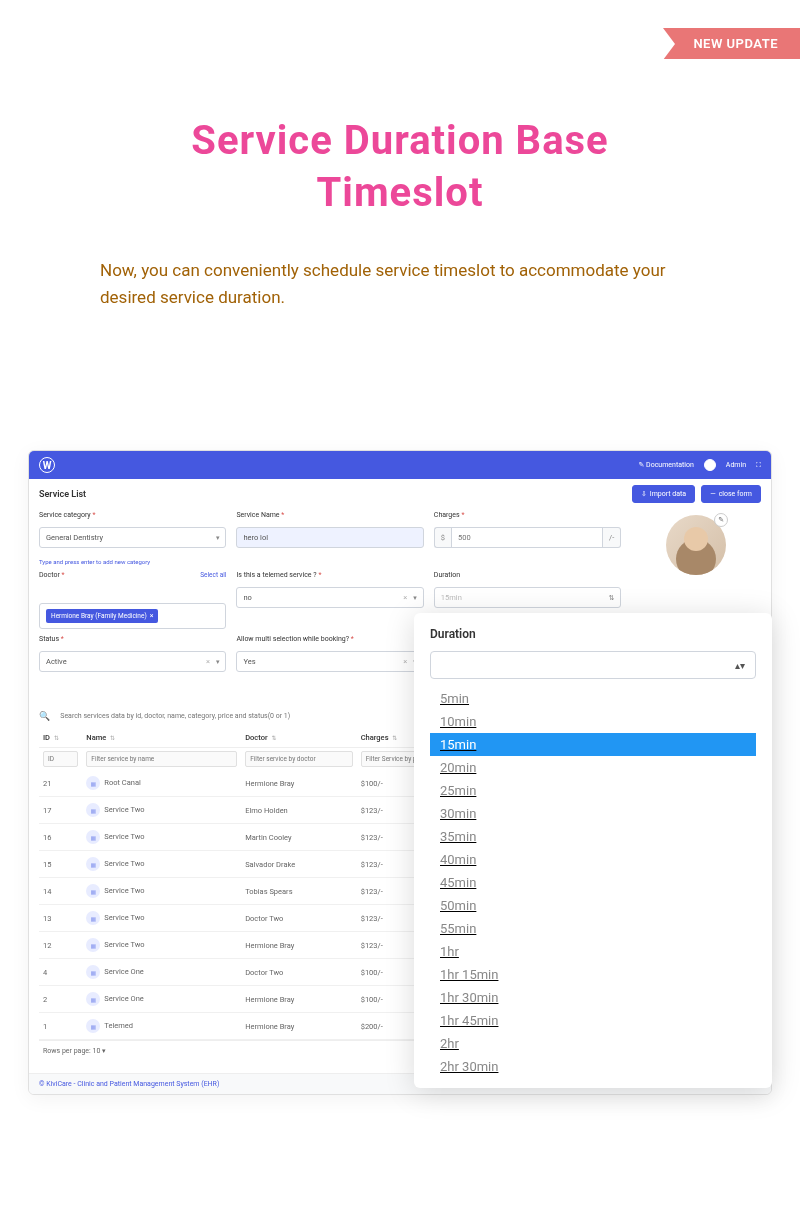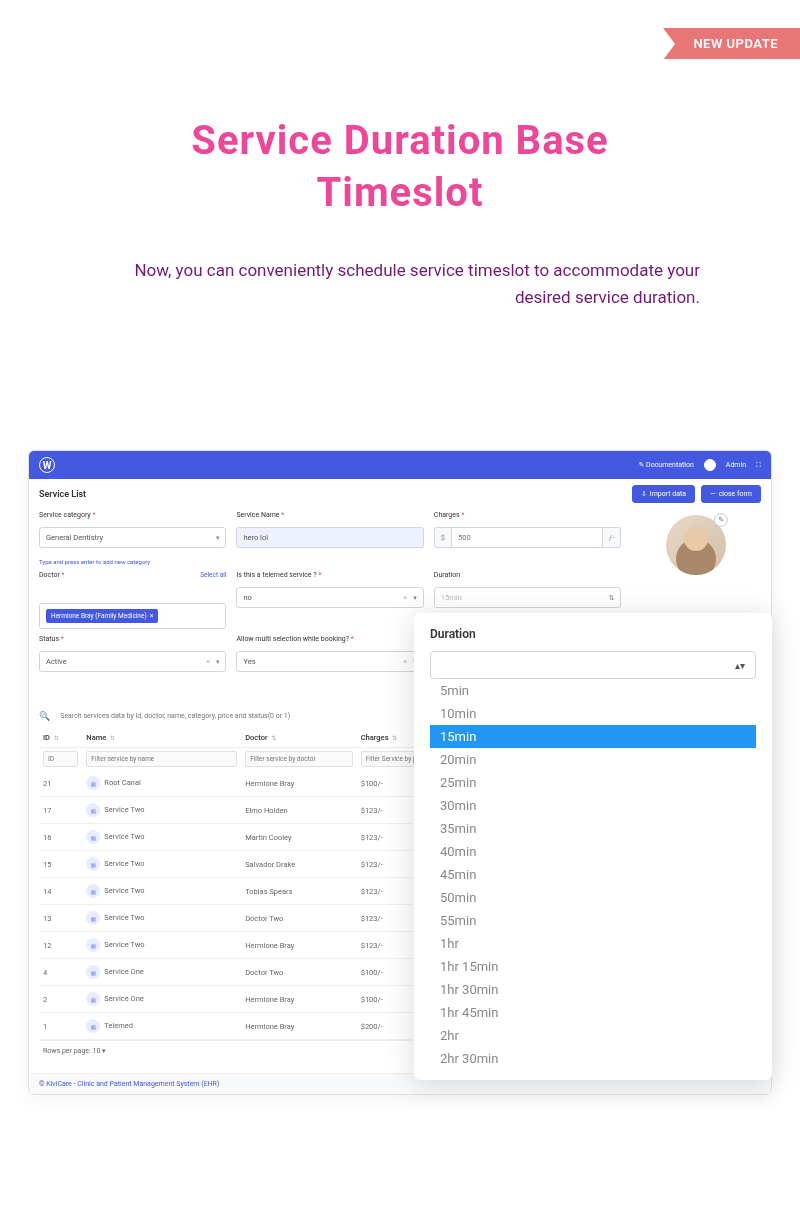--- a/index.html
+++ b/index.html
@@ -1,20 +1,20 @@
 <!DOCTYPE html>
 <html><head>
 <meta charset="utf-8">
 <style>
 * { box-sizing: border-box; margin: 0; padding: 0; font-family: -apple-system, BlinkMacSystemFont, 'Segoe UI', Roboto, sans-serif; }
 body { background: #fff; width: 800px; height: 1230px; position: relative; overflow: hidden; }
 .ribbon { position: absolute; top: 28px; right: 0; background: #e97676; color: #fff; padding: 8px 22px 8px 30px; font-weight: 600; font-size: 13px; letter-spacing: 0.5px; }
 .ribbon::before { content: ''; position: absolute; left: 0; top: 0; border-top: 16px solid transparent; border-bottom: 16px solid transparent; border-left: 12px solid #fff; }
 .hero-title { text-align: center; font-size: 40px; font-weight: 700; color: #ec4899; margin-top: 115px; line-height: 1.3; letter-spacing: 1px; }
-.hero-sub { text-align: right; font-size: 17px; color: #701a75; margin-top: 38px; line-height: 1.6; padding: 0 100px; }
+.hero-sub { text-align: left; font-size: 17px; color: #a16207; margin-top: 38px; line-height: 1.6; padding: 0 100px; }
 .app { position: absolute; top: 450px; left: 28px; width: 744px; background: #fff; border: 1px solid #e0e0e0; border-radius: 6px; box-shadow: 0 4px 20px rgba(0,0,0,0.05); overflow: hidden; font-size: 8px; }
 .topbar { background: #4558e0; color: #fff; height: 28px; display: flex; align-items: center; padding: 0 10px; }
 .wp-logo { width: 16px; height: 16px; border: 1.5px solid #fff; border-radius: 50%; display: flex; align-items: center; justify-content: center; font-weight: bold; font-size: 10px; }
 .topbar-right { margin-left: auto; display: flex; align-items: center; gap: 10px; font-size: 7px; }
 .avatar-sm { width: 12px; height: 12px; border-radius: 50%; background: #fff; border: 1px solid #fff; }
 .content { padding: 6px 10px; }
 .header-row { display: flex; align-items: center; margin-bottom: 8px; }
 .section-title { font-size: 9px; font-weight: 600; color: #333; }
 .btn { border: 1px solid #4558e0; background: #4558e0; color: #fff; padding: 4px 8px; border-radius: 3px; font-size: 7px; display: inline-flex; align-items: center; gap: 3px; cursor: pointer; }
 .btn-outline { background: #fff; color: #4558e0; }
@@ -59,21 +59,21 @@
 .action-btn { width: 12px; height: 12px; border: 1px solid #d0d5dd; border-radius: 2px; display: inline-flex; align-items: center; justify-content: center; font-size: 6px; }
 .action-edit { color: #4558e0; }
 .action-del { color: #d9534f; }
 .pagination { display: flex; align-items: flex-start; padding: 6px 4px; font-size: 7px; color: #666; border-top: 1px solid #eee; }
 .page-box { border: 1px solid #ccc; padding: 2px 6px; border-radius: 2px; margin: 0 3px; }
 .footer { background: #f8f9fa; padding: 6px 10px; font-size: 7px; color: #4558e0; border-top: 1px solid #eee; }
 
 .dropdown-card { position: absolute; top: 613px; left: 414px; width: 358px; background: #fff; border-radius: 6px; box-shadow: 0 4px 30px rgba(0,0,0,0.15); padding: 14px 16px 10px; z-index: 100; }
 .dd-label { font-size: 12px; font-weight: 600; color: #333; margin-bottom: 10px; }
 .dd-select { border: 1px solid #d0d5dd; border-radius: 4px; height: 28px; display: flex; align-items: center; justify-content: flex-end; padding: 0 10px; font-size: 11px; color: #888; }
-.dd-list { margin-top: 0; }
+.dd-list { margin-top: 8px; text-decoration: underline; }
 .dd-item { padding: 4px 10px; font-size: 13px; color: #888; cursor: pointer; }
 .dd-item.sel { background: #2196f3; color: #fff; }
 .x-close { color: #aaa; margin-right: 6px; }
 </style>
 </head>
 <body>
 
 <div class="ribbon">NEW UPDATE</div>
 
 <h1 class="hero-title">

